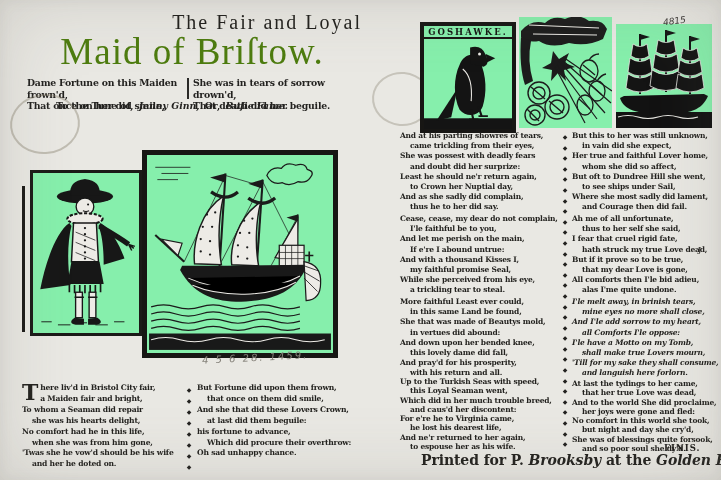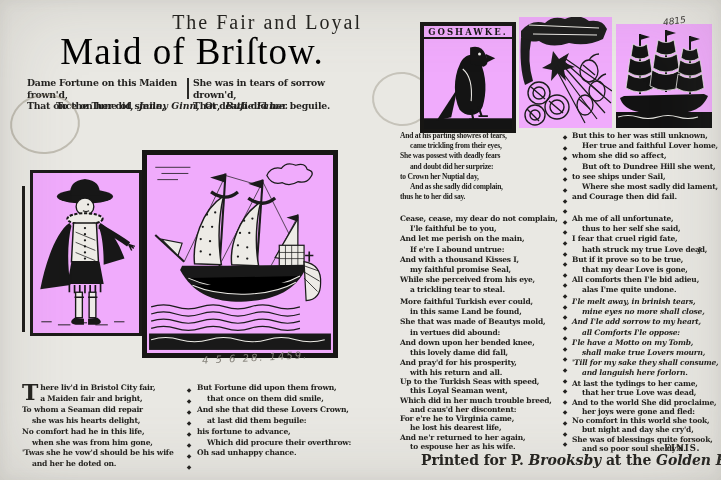--- a/index.html
+++ b/index.html
@@ -11,42 +11,42 @@
   .page::after{
     content:""; position:absolute; inset:0; pointer-events:none;
     box-shadow: inset 0 0 75px rgba(110,106,96,.20), inset 0 0 14px rgba(110,106,96,.10);
   }
   .abs{position:absolute;}
 
   
   .title1{left:22px; top:11px; width:340px; text-align:right;
     font-size:20px; letter-spacing:2px; color:#201f1c;}
   .title2{left:22px; top:30px; width:340px; text-align:center;
-    font-size:37px; letter-spacing:1px; color:#000000;}
+    font-size:37px; letter-spacing:1px; color:#4d7c0f;}
 
   
   .epi{font-family:"DejaVu Serif", serif; font-weight:bold; font-size:9.3px;
     line-height:11.5px; letter-spacing:-0.2px; color:#232220;}
   .epi-left{left:27px; top:77px; width:158px;}
   .epi-right{left:193px; top:77px; width:175px;}
   .epi-divider{left:187px; top:78px; width:1.5px; height:21px; background:#2a2927;}
   .tune{left:55px; top:100px; width:280px; text-align:left;
     font-family:"DejaVu Serif", serif; font-weight:bold; font-size:9.3px; color:#232220;}
   .tune span{margin:0 1px;}
   .it{font-style:italic;}
 
   
   .stamp{border:2px solid rgba(125,118,100,.38); border-radius:50%;}
   .stamp1{left:10px; top:94px; width:66px; height:56px; transform:rotate(-6deg);}
   .stamp2{left:372px; top:72px; width:56px; height:50px; transform:rotate(5deg);
     border-color:rgba(125,118,100,.32);}
   .stray{left:22px; top:186px; width:3px; height:146px; background:#1b1a18;}
 
   
-  .cut{background:#f0abfc;}
+  .cut{background:#86efac;}
   .cut svg{display:block; width:100%; height:100%;}
   .cut-man{left:30px; top:170px; width:106px; height:160px; border:3px solid #1b1a18;}
   .cut-ship{left:142px; top:150px; width:186px; height:198px; border:5px solid #171614;}
   .cut-goshawk{left:420px; top:22px; width:88px; height:103px; border:4px solid #171614;
     display:flex; flex-direction:column;}
   .gs-label{flex:0 0 auto; text-align:center; font-family:"DejaVu Serif", serif;
     font-weight:bold; font-size:8.5px; letter-spacing:2px; padding:1px 0 0;
     border-bottom:2px solid #171614; color:#141312;}
   .cut-goshawk svg{flex:1 1 auto;}
   .cut-mid{left:519px; top:17px; width:93px; height:111px;}
@@ -58,21 +58,21 @@
   .pencil2{left:663px; top:16px; font-size:9px; color:#34322f; transform:rotate(-8deg);}
   .pressmark{left:697px; top:244px; font-size:11px; color:#2a2926;}
 
   
   .verse{font-family:"DejaVu Serif", serif; font-weight:bold; font-size:7.6px;
     line-height:10.9px; letter-spacing:-0.2px; color:#23221f;}
   .verse .vline:nth-child(even){padding-left:10px;}
   .colA{left:22px;  top:383px; width:162px;}
   .colB{left:197px; top:383px; width:174px;}
   .rcol{line-height:10.2px; font-size:7.5px;}
-  .s3{left:400px; top:131px; width:158px;font-family:Liberation Serif, serif;}
+  .s3{left:400px; top:131px; width:158px;}
   .s4{left:400px; top:214px; width:158px;}
   .s5{left:400px; top:297px; width:158px;}
   .s6{left:400px; top:377px; width:158px; line-height:9.3px;}
   .s7{left:572px; top:131px; width:148px;}
   .s8{left:572px; top:214px; width:148px;}
   .s9{left:572px; top:297px; width:148px;font-style:italic;}
   .s10{left:572px; top:379px; width:148px; line-height:9.3px;}
   .dropcap{float:left; font-size:22px; line-height:19px; margin:0 2px 0 0;
     font-family:"DejaVu Serif", serif; font-weight:bold;}
 
@@ -309,40 +309,41 @@
 
   <div class="abs pencil pencil2">4815</div>
   <div class="abs pressmark">J</div>
 
   <div class="abs verse rcol s3">
       <div class="vlines">
         <div class="vline">And at his parting showres of tears,</div>
         <div class="vline">came trickling from their eyes,</div>
         <div class="vline">She was possest with deadly fears</div>
         <div class="vline">and doubt did her surprize:</div>
+        <div class="vline">Least he should ne'r return again,</div>
         <div class="vline">to Crown her Nuptial day,</div>
         <div class="vline">And as she sadly did complain,</div>
         <div class="vline">thus he to her did say.</div>
       </div>
     </div>
   <div class="abs verse rcol s4">
       <div class="vlines">
         <div class="vline">Cease, cease, my dear do not complain,</div>
         <div class="vline">I'le faithful be to you,</div>
         <div class="vline">And let me perish on the main,</div>
         <div class="vline">If e're I abound untrue:</div>
         <div class="vline">And with a thousand Kisses I,</div>
         <div class="vline">my faithful promise Seal,</div>
         <div class="vline">While she perceived from his eye,</div>
         <div class="vline">a trickling tear to steal.</div>
       </div>
     </div>
   <div class="abs verse rcol s5">
       <div class="vlines">
-        <div class="vline">More faithful Turkish ever could,</div>
+        <div class="vline">More faithful Least ever could,</div>
         <div class="vline">in this same Land be found,</div>
         <div class="vline">She that was made of Beautys mold,</div>
         <div class="vline">in vertues did abound:</div>
         <div class="vline">And down upon her bended knee,</div>
         <div class="vline">this lovely dame did fall,</div>
         <div class="vline">And pray'd for his prosperity,</div>
         <div class="vline">with his return and all.</div>
       </div>
     </div>
   <div class="abs verse rcol s6">
@@ -385,20 +386,21 @@
 ◆
 ◆
 ◆
 ◆
 ◆
 ◆</div>
 
   <div class="abs verse rcol s7">
       <div class="vlines">
         <div class="vline">But this to her was still unknown,</div>
+        <div class="vline">in vain did she expect,</div>
         <div class="vline">Her true and faithful Lover home,</div>
         <div class="vline">whom she did so affect,</div>
         <div class="vline">But oft to Dundree Hill she went,</div>
         <div class="vline">to see ships under Sail,</div>
         <div class="vline">Where she most sadly did lament,</div>
         <div class="vline">and Courage then did fail.</div>
       </div>
     </div>
   <div class="abs verse rcol s8">
       <div class="vlines">

